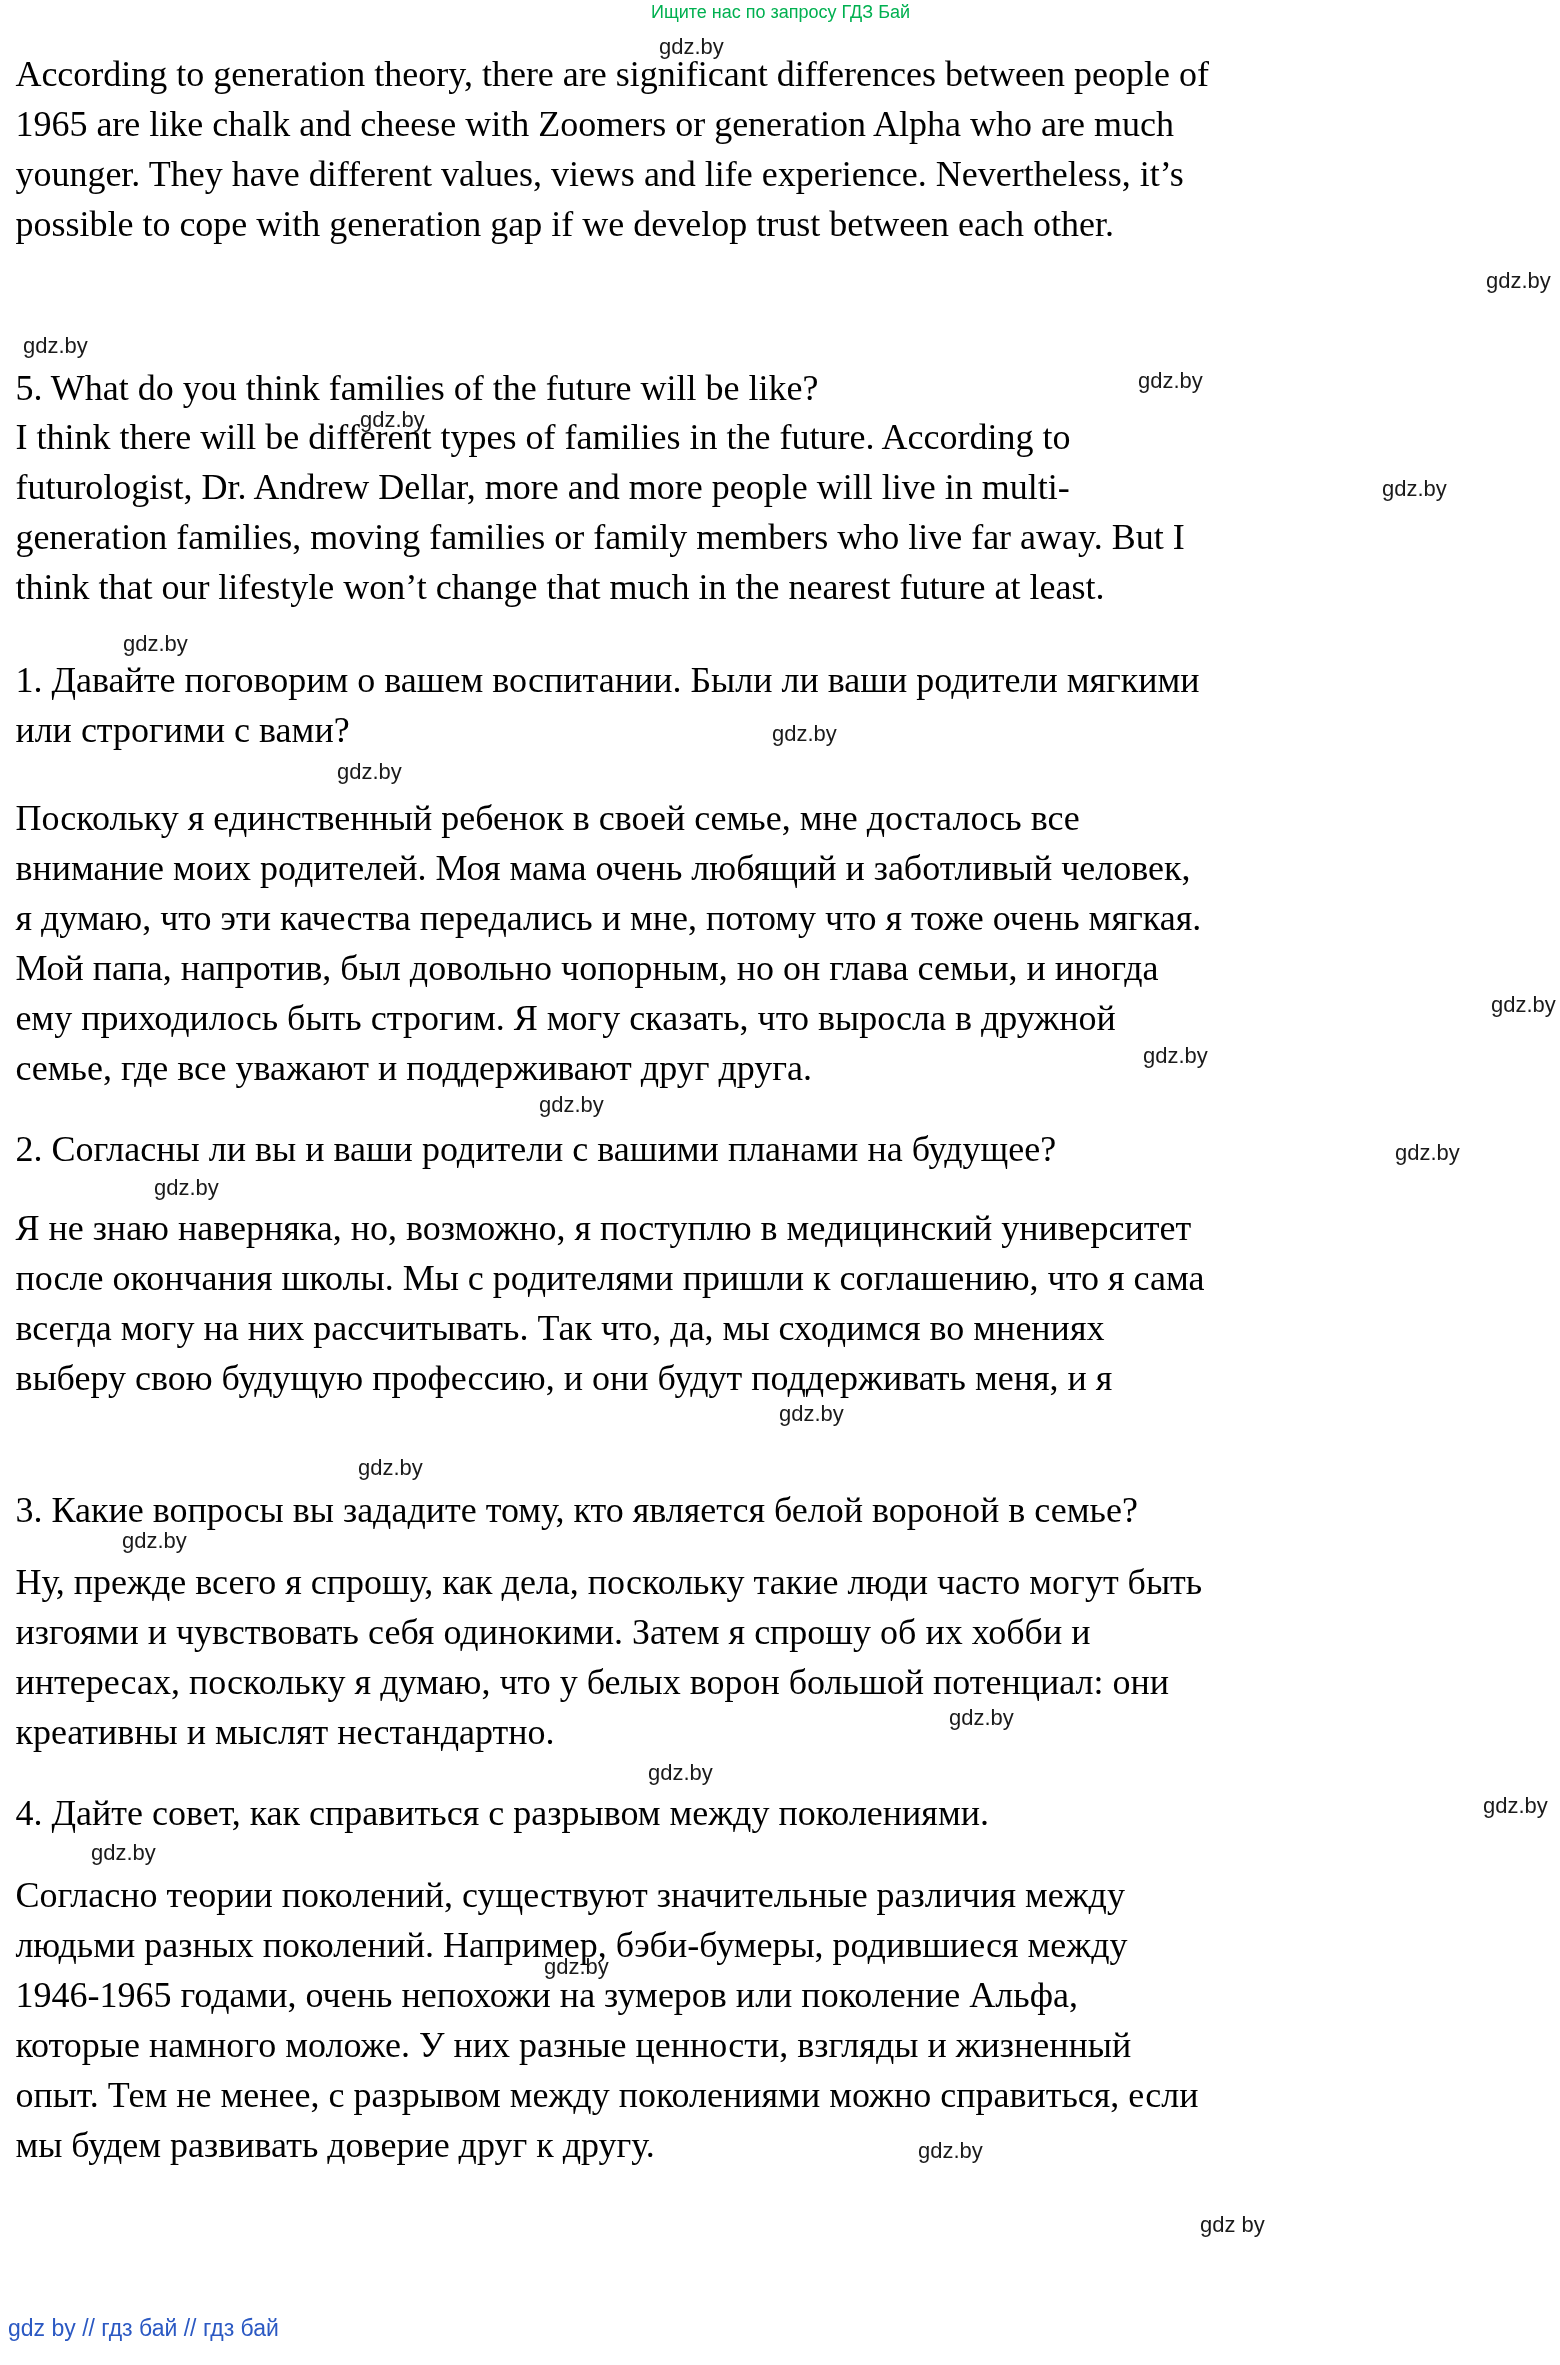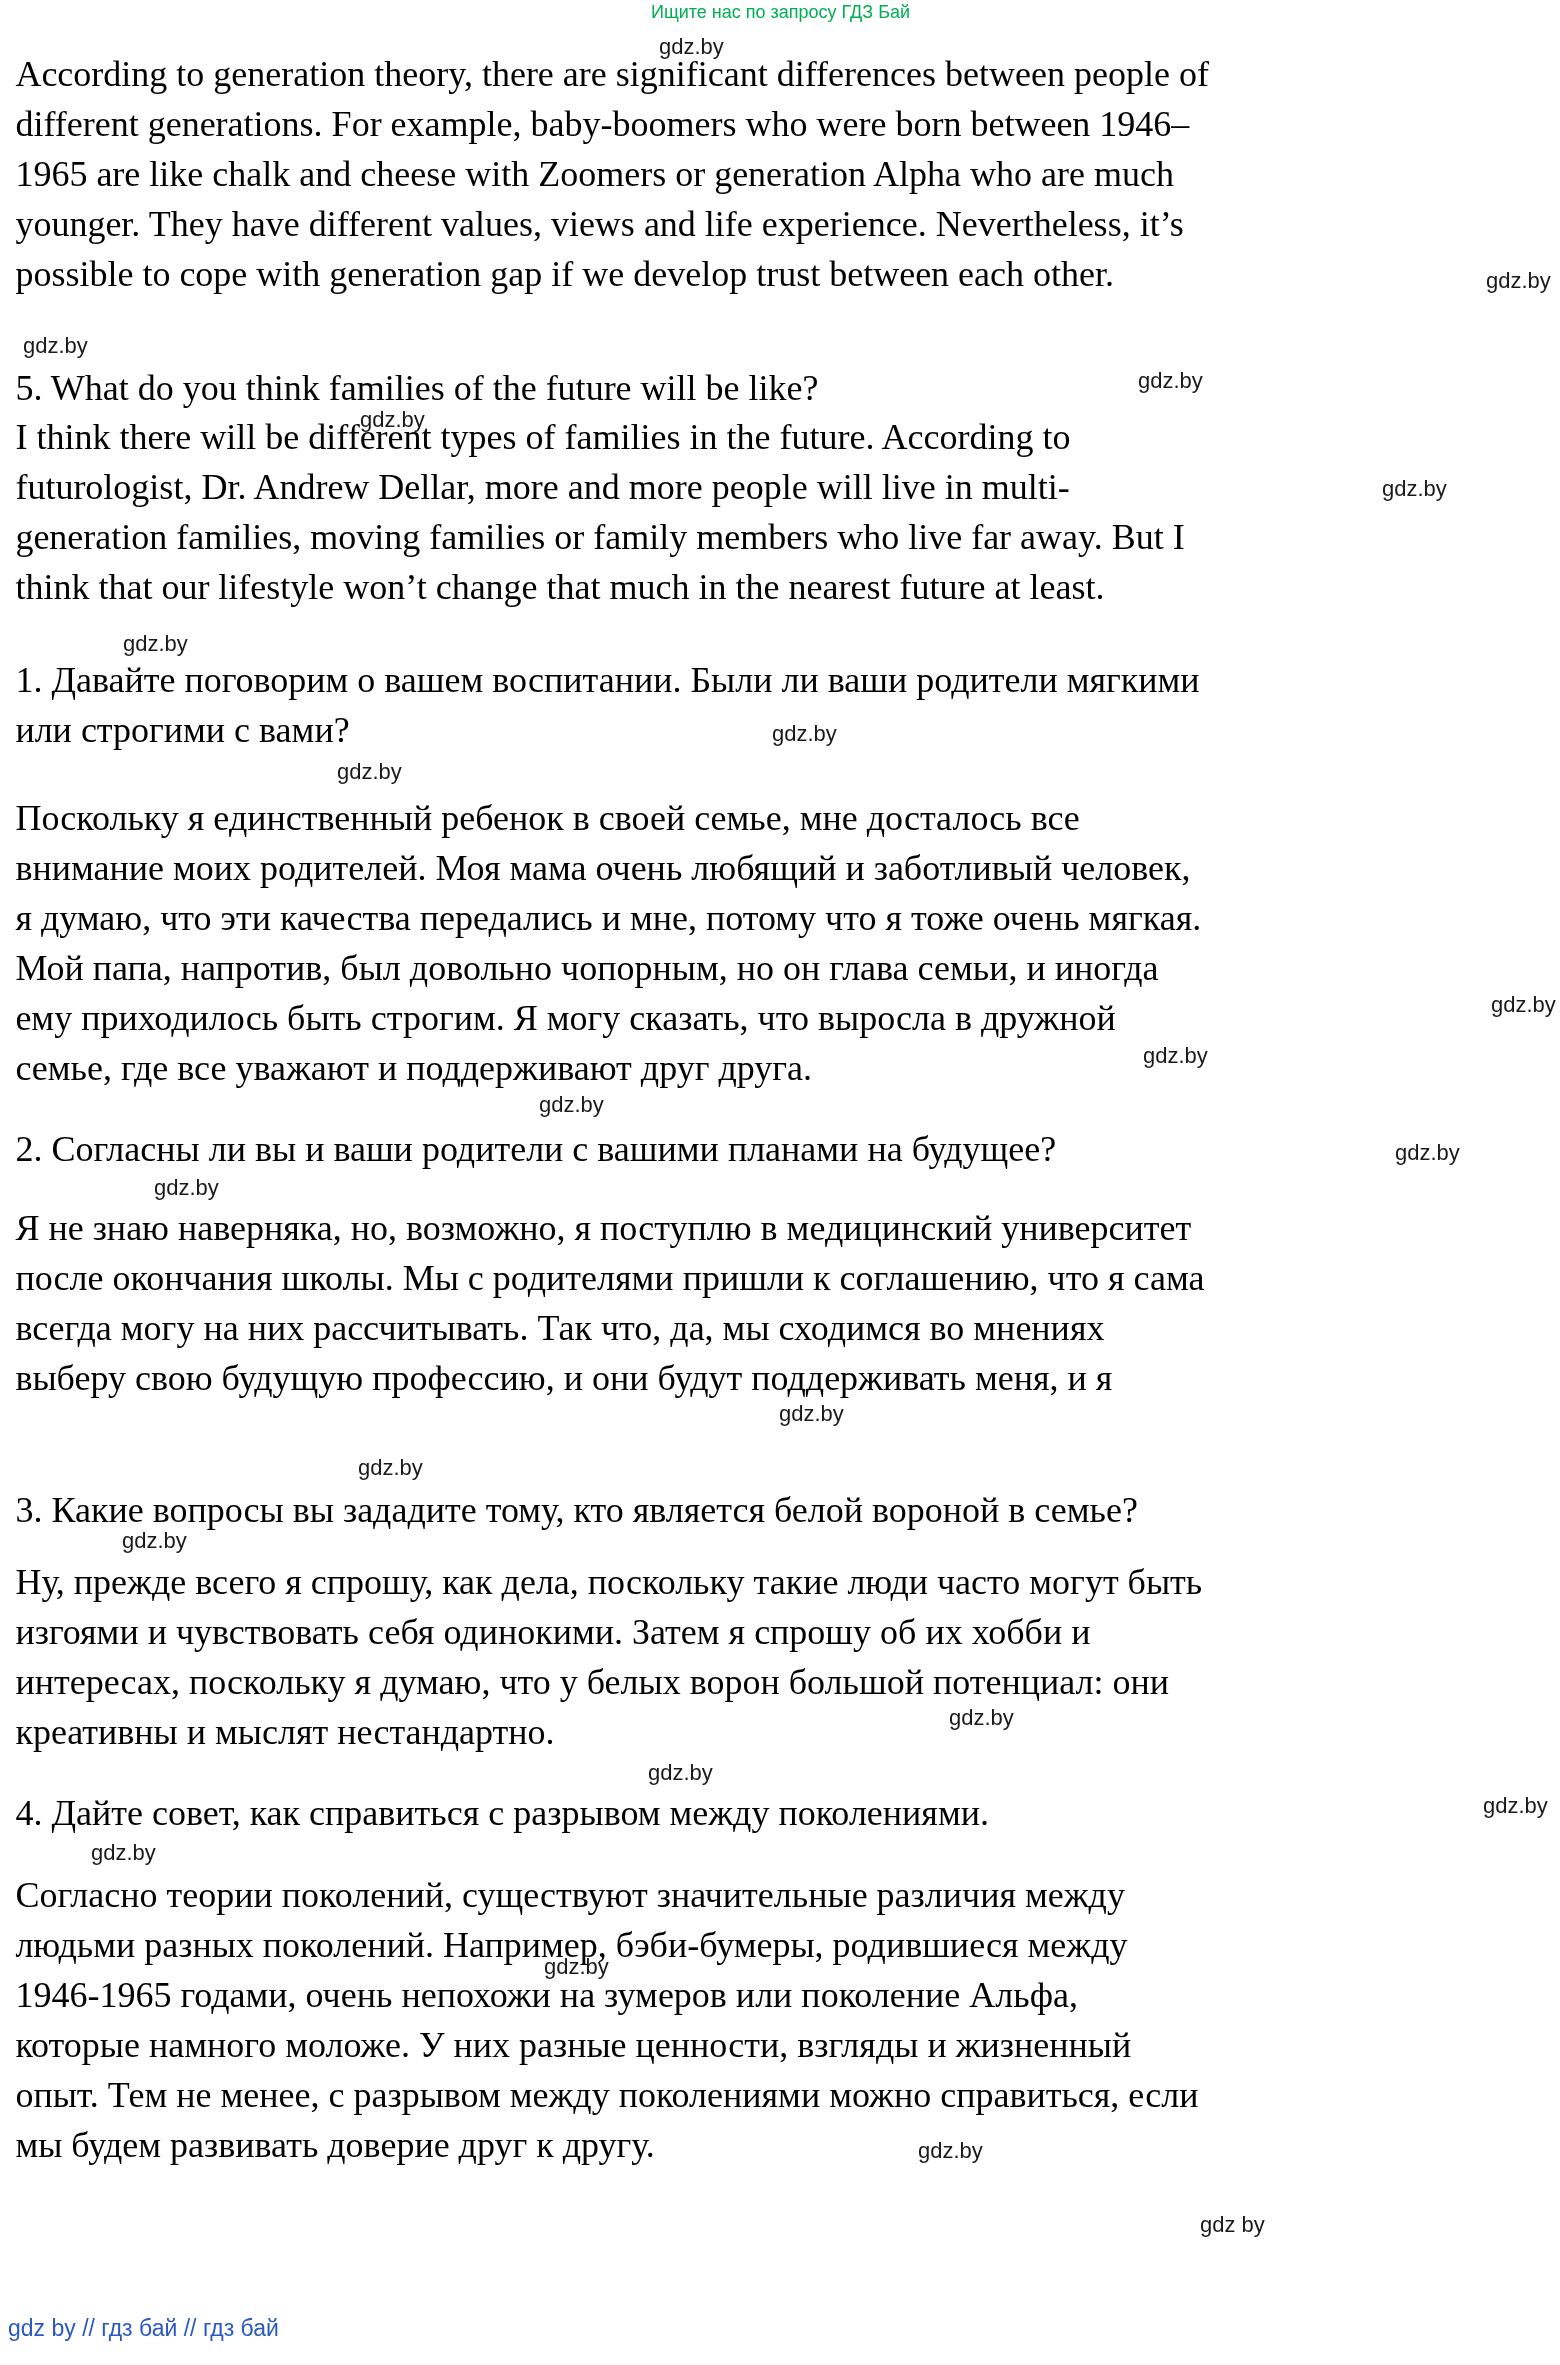--- a/index.html
+++ b/index.html
@@ -51,21 +51,20 @@
 </style>
 </head>
 <body>
 
 <div class="page">
 
   <div class="promo">Ищите нас по запросу ГДЗ Бай</div>
 
   <div class="block" style="top:49px">
     <div class="line">According to generation theory, there are significant differences between people of</div>
-    <div class="line">different generations. For example, baby-boomers who were born between 1946–</div>
     <div class="line">1965 are like chalk and cheese with Zoomers or generation Alpha who are much</div>
     <div class="line">younger. They have different values, views and life experience. Nevertheless, it’s</div>
     <div class="line">possible to cope with generation gap if we develop trust between each other.</div>
   </div>
 
   <div class="block" style="top:363px">
     <div class="line">5. What do you think families of the future will be like?</div>
   </div>
 
   <div class="block" style="top:412px">

